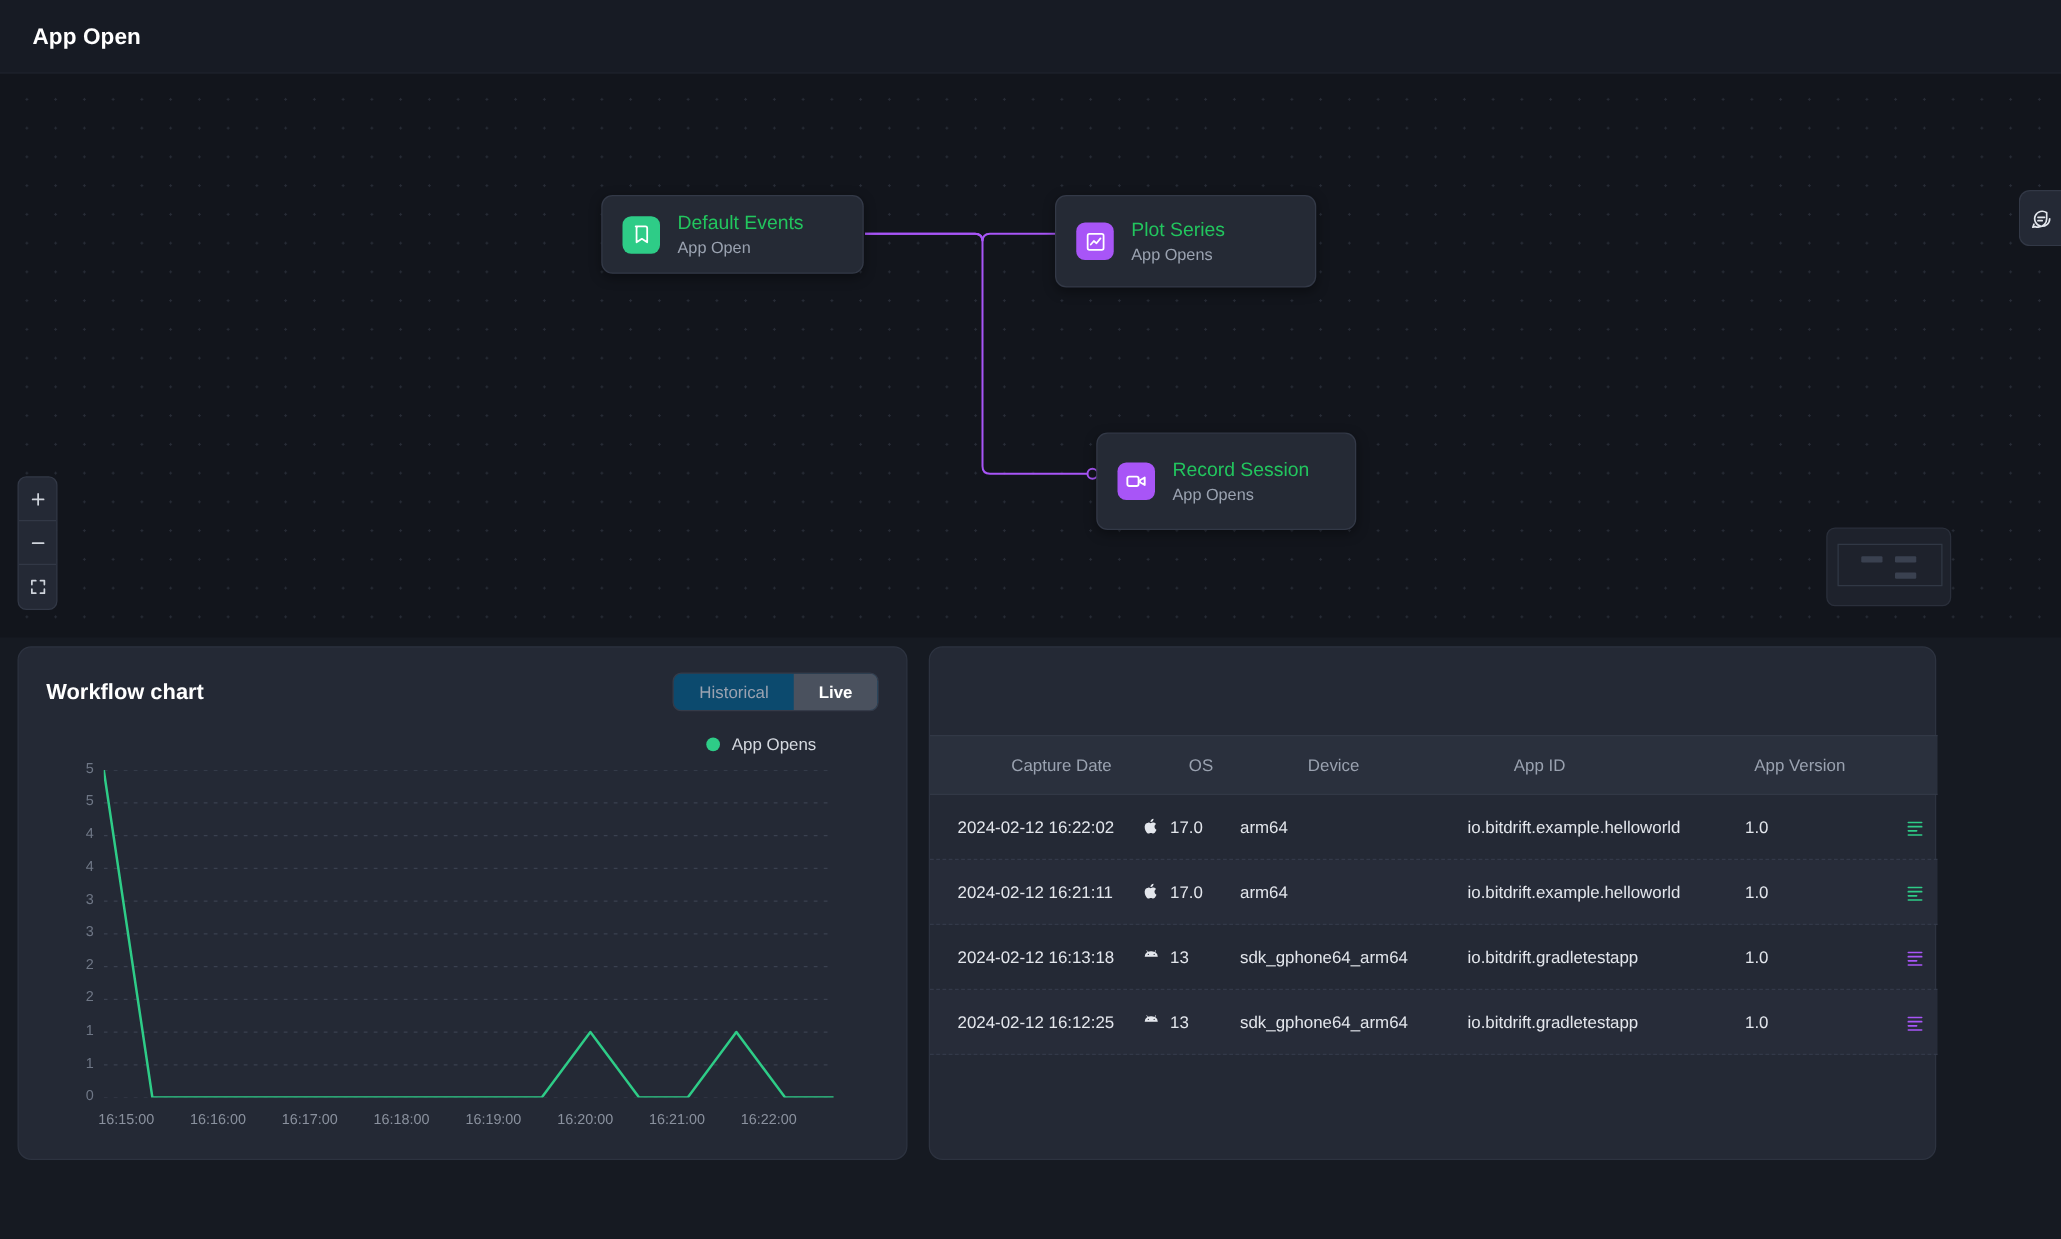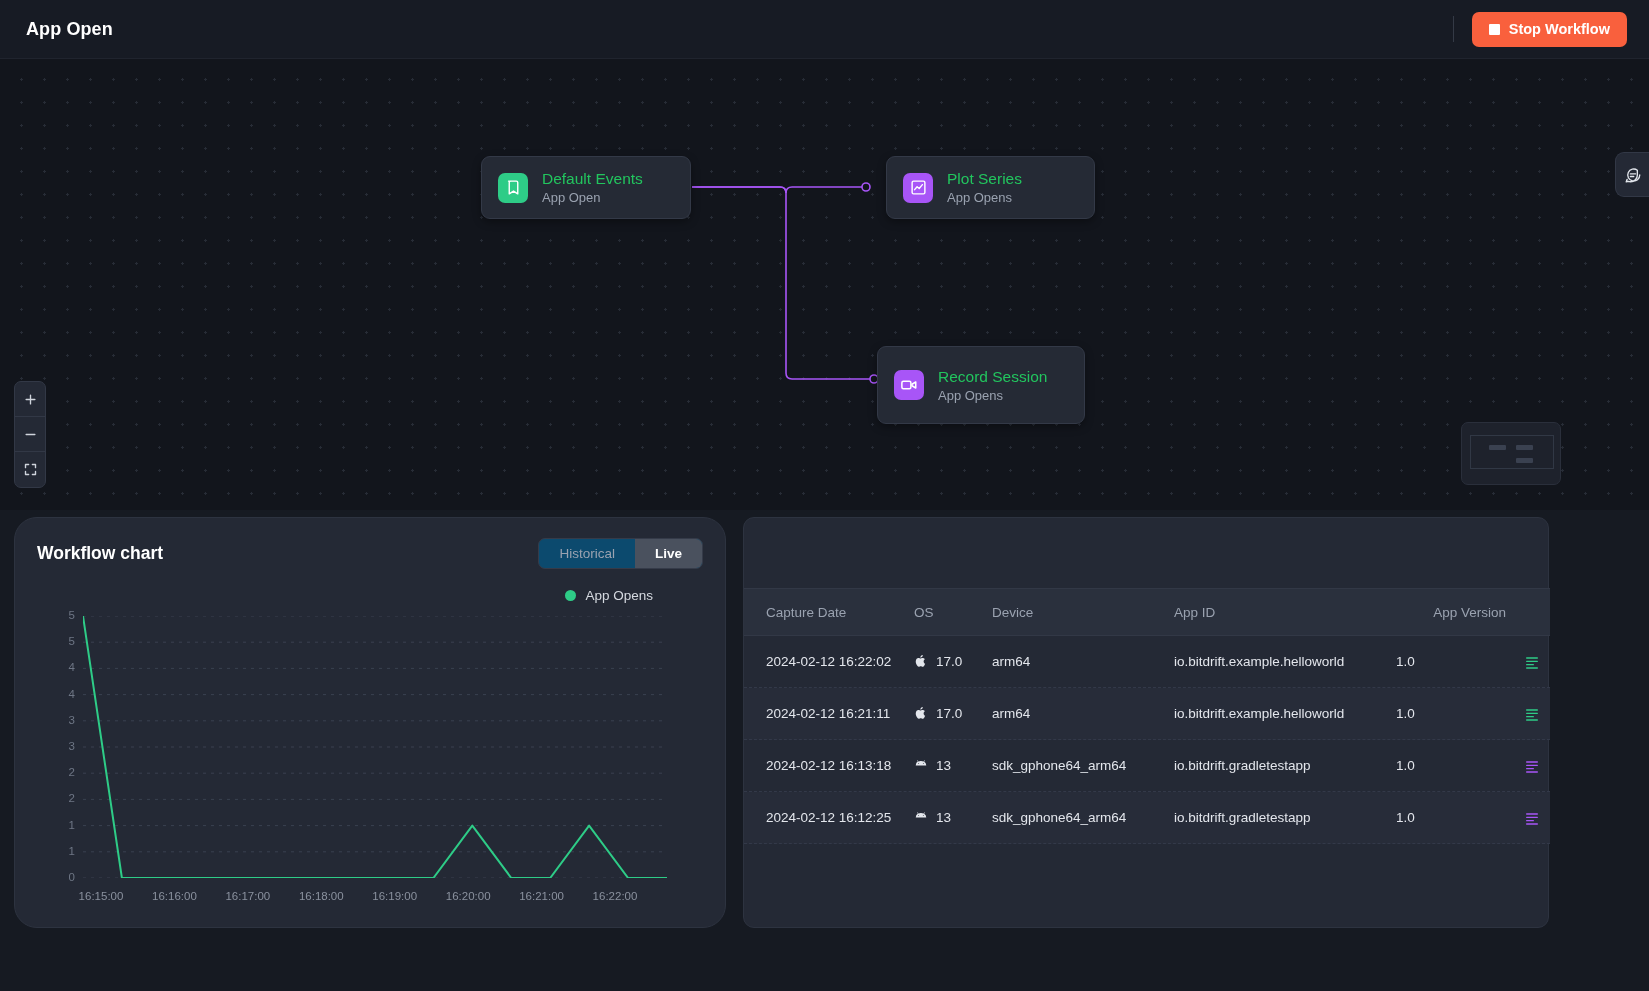--- a/index.html
+++ b/index.html
@@ -64,21 +64,21 @@
   .node-icon {
     width: 30px; height: 30px; border-radius: 7px;
     display: flex; align-items: center; justify-content: center;
     flex: 0 0 auto;
   }
   .node-text { display: flex; flex-direction: column; gap: 2px; }
   .node-title { font-size: 15.5px; color: #22c55e; font-weight: 400; line-height: 19px; }
   .node-sub { font-size: 13px; color: #9aa2b0; line-height: 16px; }
 
   #node-default-events { left: 481px; top: 97px; width: 210px; height: 63px; }
-  #node-plot-series   { left: 886px; top: 97px; width: 209px; height: 63px; }
+  #node-plot-series   { left: 844px; top: 97px; width: 209px; height: 74px; }
   #node-record-session{ left: 877px; top: 287px; width: 208px; height: 78px; }
 
   
   .zoom-ctrls {
     position: absolute; left: 14px; top: 322px;
     width: 32px; background: #242935;
     border: 1px solid #323846; border-radius: 7px;
     display: flex; flex-direction: column; overflow: hidden;
   }
   .zoom-btn {
@@ -110,21 +110,21 @@
     cursor: pointer;
   }
 
   
   .panel {
     position: absolute;
     background: #242935;
     border: 1px solid #2d3340;
     border-radius: 11px;
   }
-  #panel-chart   { left: 14px;  top: 517px; width: 712px; height: 411px; border-radius: 23px; }
+  #panel-chart   { left: 14px;  top: 517px; width: 712px; height: 411px; }
   #panel-sessions{ left: 743px; top: 517px; width: 806px; height: 411px; }
 
   .panel-head {
     height: 70px; display: flex; align-items: center;
     padding: 0 22px 0 22px;
   }
   .panel-title { font-size: 17.5px; font-weight: 700; color: #ffffff; }
 
   .seg {
     margin-left: auto; display: flex;
@@ -160,43 +160,36 @@
   .tbl { position: absolute; left: 0; top: 70px; width: 806px; }
   .tbl-head {
     display: flex; height: 48px; align-items: center;
     background: #2a303d; border-top: 1px solid #323846; border-bottom: 1px solid #323846;
   }
   .tbl-row {
     display: flex; height: 52px; align-items: center;
     border-bottom: 1px dashed #333949;
   }
   .tbl-row:nth-child(even) { background: #272c39; }
-  .th { font-size: 13.5px; color: #9aa2b0; }
+  .th { font-size: 13.5px; color: #9aa2b0; margin-left: 43px; }
   .td { font-size: 13.5px; color: #e3e6ec; display: flex; align-items: center; }
   .c-date { width: 170px; padding-left: 22px; }
   .c-os   { width: 78px; }
   .c-dev  { width: 182px; }
   .c-app  { width: 222px; }
   .c-ver  { width: 110px; text-align: right; }
   .c-act  { width: 42px; display: flex; align-items: center; justify-content: flex-end; padding-right: 8px; }
   .os-cell { display: flex; align-items: center; gap: 9px; }
   .os-glyph { font-size: 14px; color: #e3e6ec; line-height: 1; width: 13px; text-align: center; }
 </style>
 </head>
 <body>
 
 <div class="topbar">
   <div class="topbar-title">App Open</div>
-  <div class="topbar-right">
-    <div class="topbar-divider"></div>
-    <button class="stop-btn">
-      <span class="stop-square"></span>
-      <span>Stop Workflow</span>
-    </button>
-  </div>
 </div>
 
 <div class="canvas">
 
   <svg class="edges">
 
     <path d="M 692 128 L 780 128 Q 786 128 786 134 L 786 134 Q 786 128 792 128 L 862 128" fill="none" stroke="#a855f7" stroke-width="1.6"></path>
 
     <path d="M 692 128 L 780 128 Q 786 128 786 134 L 786 314 Q 786 320 792 320 L 870 320" fill="none" stroke="#a855f7" stroke-width="1.6"></path>
     <circle cx="866" cy="128" r="4" fill="#12151c" stroke="#a855f7" stroke-width="1.6"></circle>

